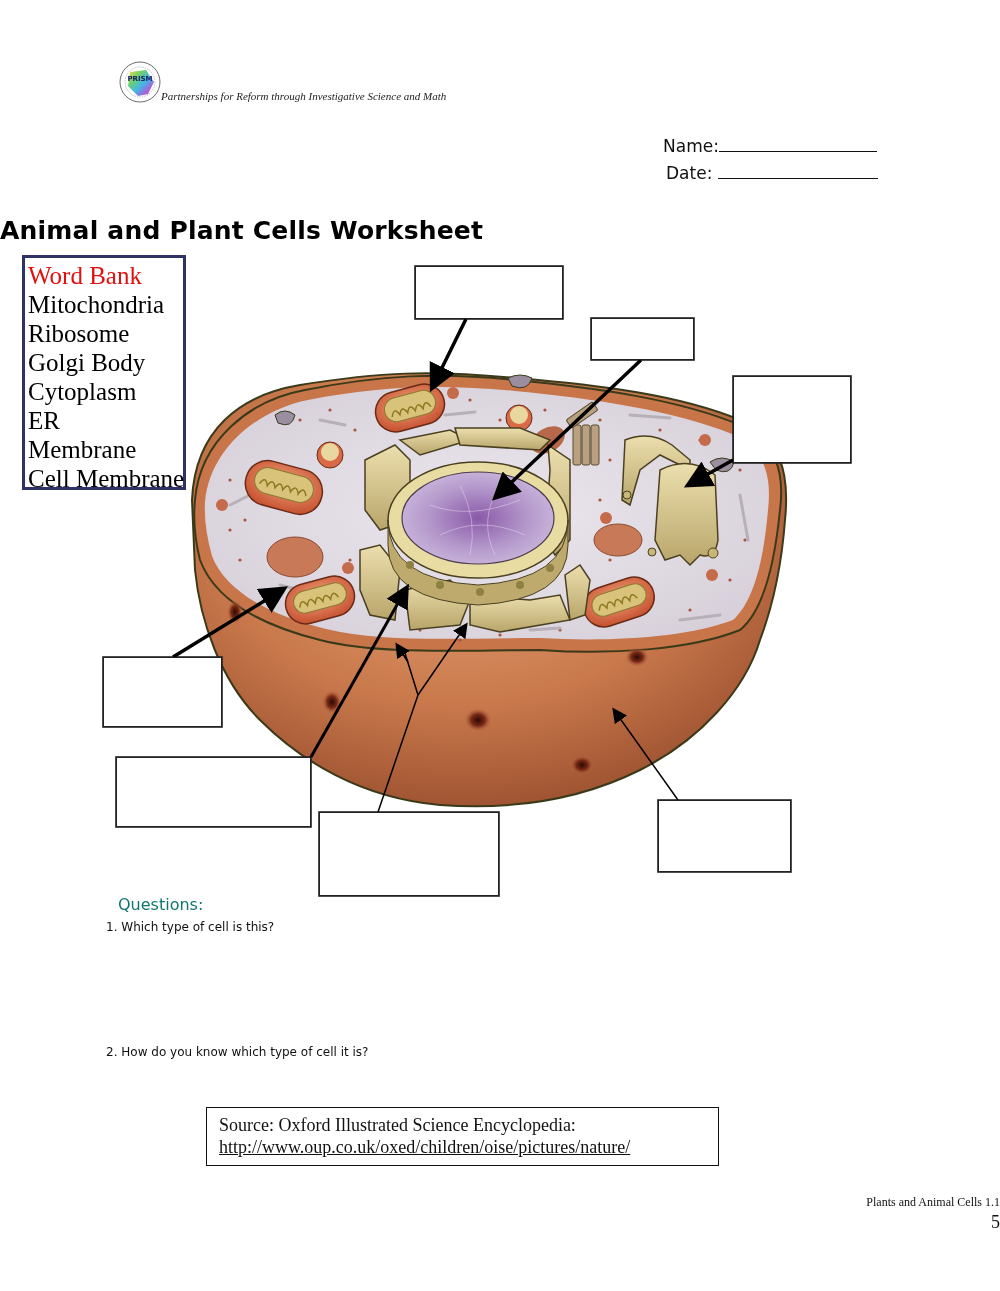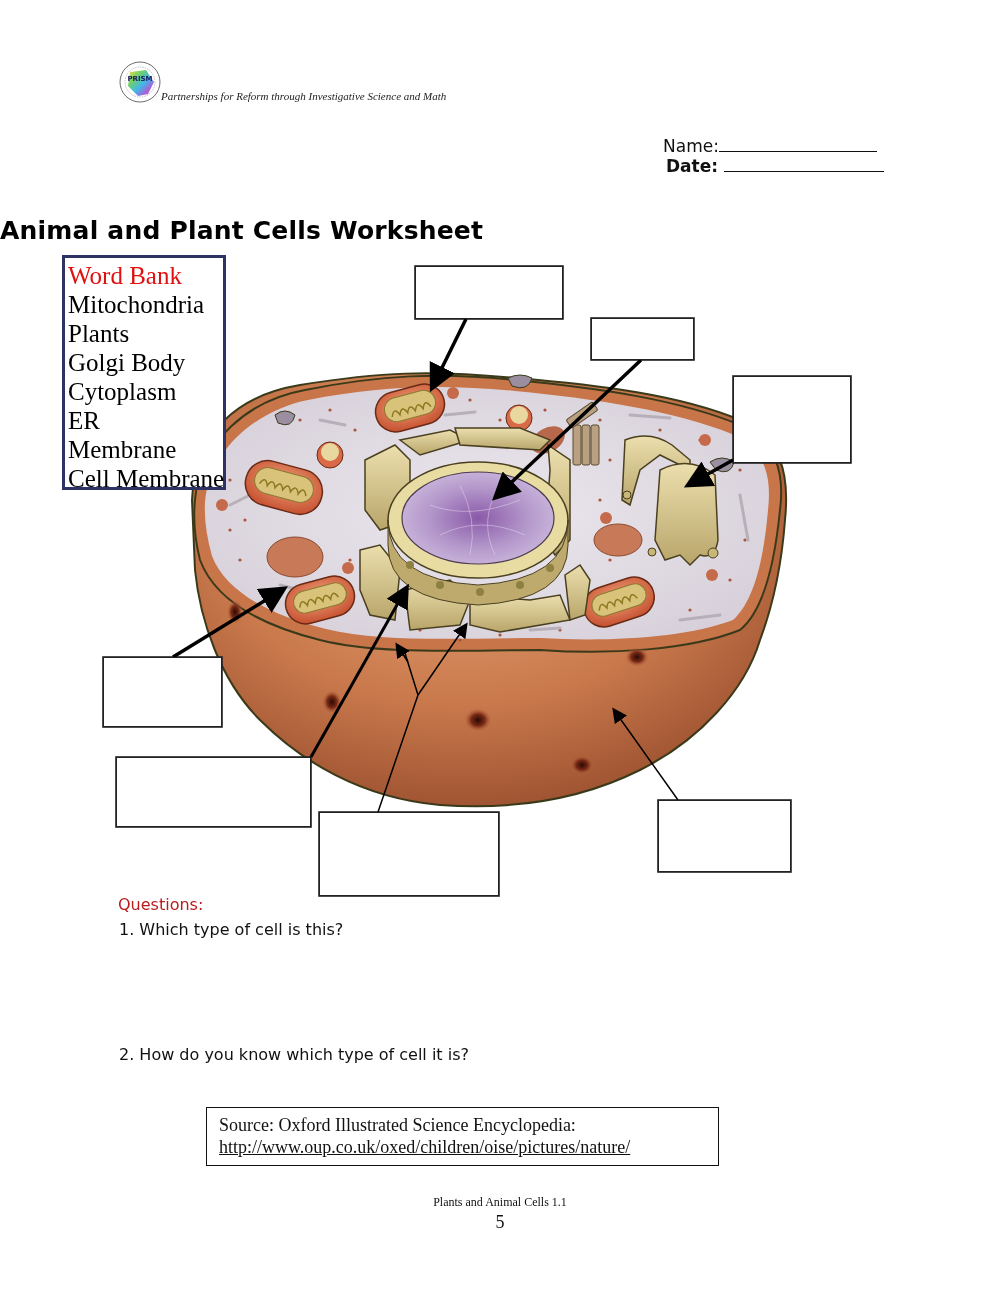--- a/index.html
+++ b/index.html
@@ -2,35 +2,35 @@
 <html><head>
 <meta charset="utf-8">
 <style>
   html, body { margin:0; padding:0; background:#ffffff; }
   body { width:1000px; height:1291px; position:relative; overflow:hidden; font-family:"DejaVu Sans", sans-serif; color:#111; }
   .abs { position:absolute; }
   .logo { left:116px; top:60px; width:48px; height:44px; }
   .tagline { left:161px; top:90px; font-family:"Liberation Serif", serif; font-style:italic; font-size:11px; color:#222; white-space:nowrap; }
   .name-line, .date-line { font-family:"DejaVu Sans", sans-serif; font-size:17px; color:#111; white-space:nowrap;margin-top:16px; }
   .name-line { left:663px; top:120px; }
-  .date-line { left:666px; top:140px;font-weight:bold; }
+  .date-line { left:666px; top:147px; }
   .blank { display:inline-block; border-bottom:1.5px solid #111; vertical-align:baseline; height:14px; }
   .name-line .blank { width:158px; }
   .date-line .blank { width:160px; margin-left:6px; }
   .title { left:0; width:1000px; top:216px; text-align:left; font-family:"DejaVu Sans", sans-serif; font-weight:bold; font-size:25px; letter-spacing:0.2px; color:#000; }
-  .wordbank { left:22px; top:255px; width:164px; height:235px; border:3px solid #2e3264; background:#fff; padding:3px 0 0 3px; box-sizing:border-box;margin-left:40px; }
+  .wordbank { left:22px; top:255px; width:164px; height:235px; border:3px solid #2e3264; background:#fff; padding:3px 0 0 3px; box-sizing:border-box; }
   .wordbank div { font-family:"Liberation Serif", serif; font-size:25px; line-height:29px; white-space:nowrap; color:#000; }
   .wordbank .wb-title { color:#e01010; }
   .cell-svg { left:0; top:0; width:1000px; height:1291px; }
   .label-box { position:absolute; background:#fff; border:1.5px solid #222; box-sizing:border-box; }
-  .questions { left:118px; top:895px; font-family:"DejaVu Sans", sans-serif; font-size:16px; color:#b91c1c; }
-  .q { position:absolute; left:119px; font-family:"DejaVu Sans", sans-serif; font-size:16px; color:#111; white-space:nowrap; }
+  .questions { left:118px; top:895px; font-family:"DejaVu Sans", sans-serif; font-size:16px; color:#0f766e; }
+  .q { position:absolute; left:106px; font-family:"DejaVu Sans", sans-serif; font-size:12px; color:#111; white-space:nowrap; }
   .source { left:206px; top:1107px; width:513px; height:59px; border:1.5px solid #111; box-sizing:border-box; padding:6px 0 0 12px; font-family:"Liberation Serif", serif; font-size:18px; line-height:22px; color:#111; }
   .source a { color:#111; text-decoration:underline;margin-top:20px; }
-  .footer { left:0; width:1000px; text-align:center; font-family:"Liberation Serif", serif; color:#111; }
+  .footer { left:0; width:1000px; text-align:right; font-family:"Liberation Serif", serif; color:#111; }
   .footer-title { top:1195px; font-size:12px; }
   .page-num { top:1212px; font-size:18px; }
 </style>
 </head>
 <body>
 
 <div class="abs logo">
   <svg width="48" height="44" viewBox="0 0 48 44">
     <defs>
       <linearGradient id="rb" x1="0" y1="0" x2="1" y2="1">
@@ -258,21 +258,21 @@
     <polyline points="378,812 418,695 404,650" stroke-width="1.5"></polyline>
     <line x1="418" y1="695" x2="466" y2="625" stroke-width="1.5" marker-end="url(#arrowSmall)"></line>
     <line x1="408" y1="662" x2="397" y2="645" stroke-width="1.5" marker-end="url(#arrowSmall)"></line>
     <line x1="678" y1="800" x2="614" y2="710" stroke-width="1.5" marker-end="url(#arrowSmall)"></line>
   </g>
 </svg>
 
 <div class="abs wordbank">
   <div class="wb-title">Word Bank</div>
   <div>Mitochondria</div>
-  <div>Plants</div>
+  <div>Ribosome</div>
   <div>Golgi Body</div>
   <div>Cytoplasm</div>
   <div>ER</div>
   <div>Membrane</div>
   <div>Cell Membrane</div>
 </div>
 
 <div class="label-box" style="left:415px;top:266px;width:148px;height:53px;"></div>
 <div class="label-box" style="left:591px;top:318px;width:103px;height:42px;"></div>
 <div class="label-box" style="left:733px;top:376px;width:118px;height:87px;"></div>

